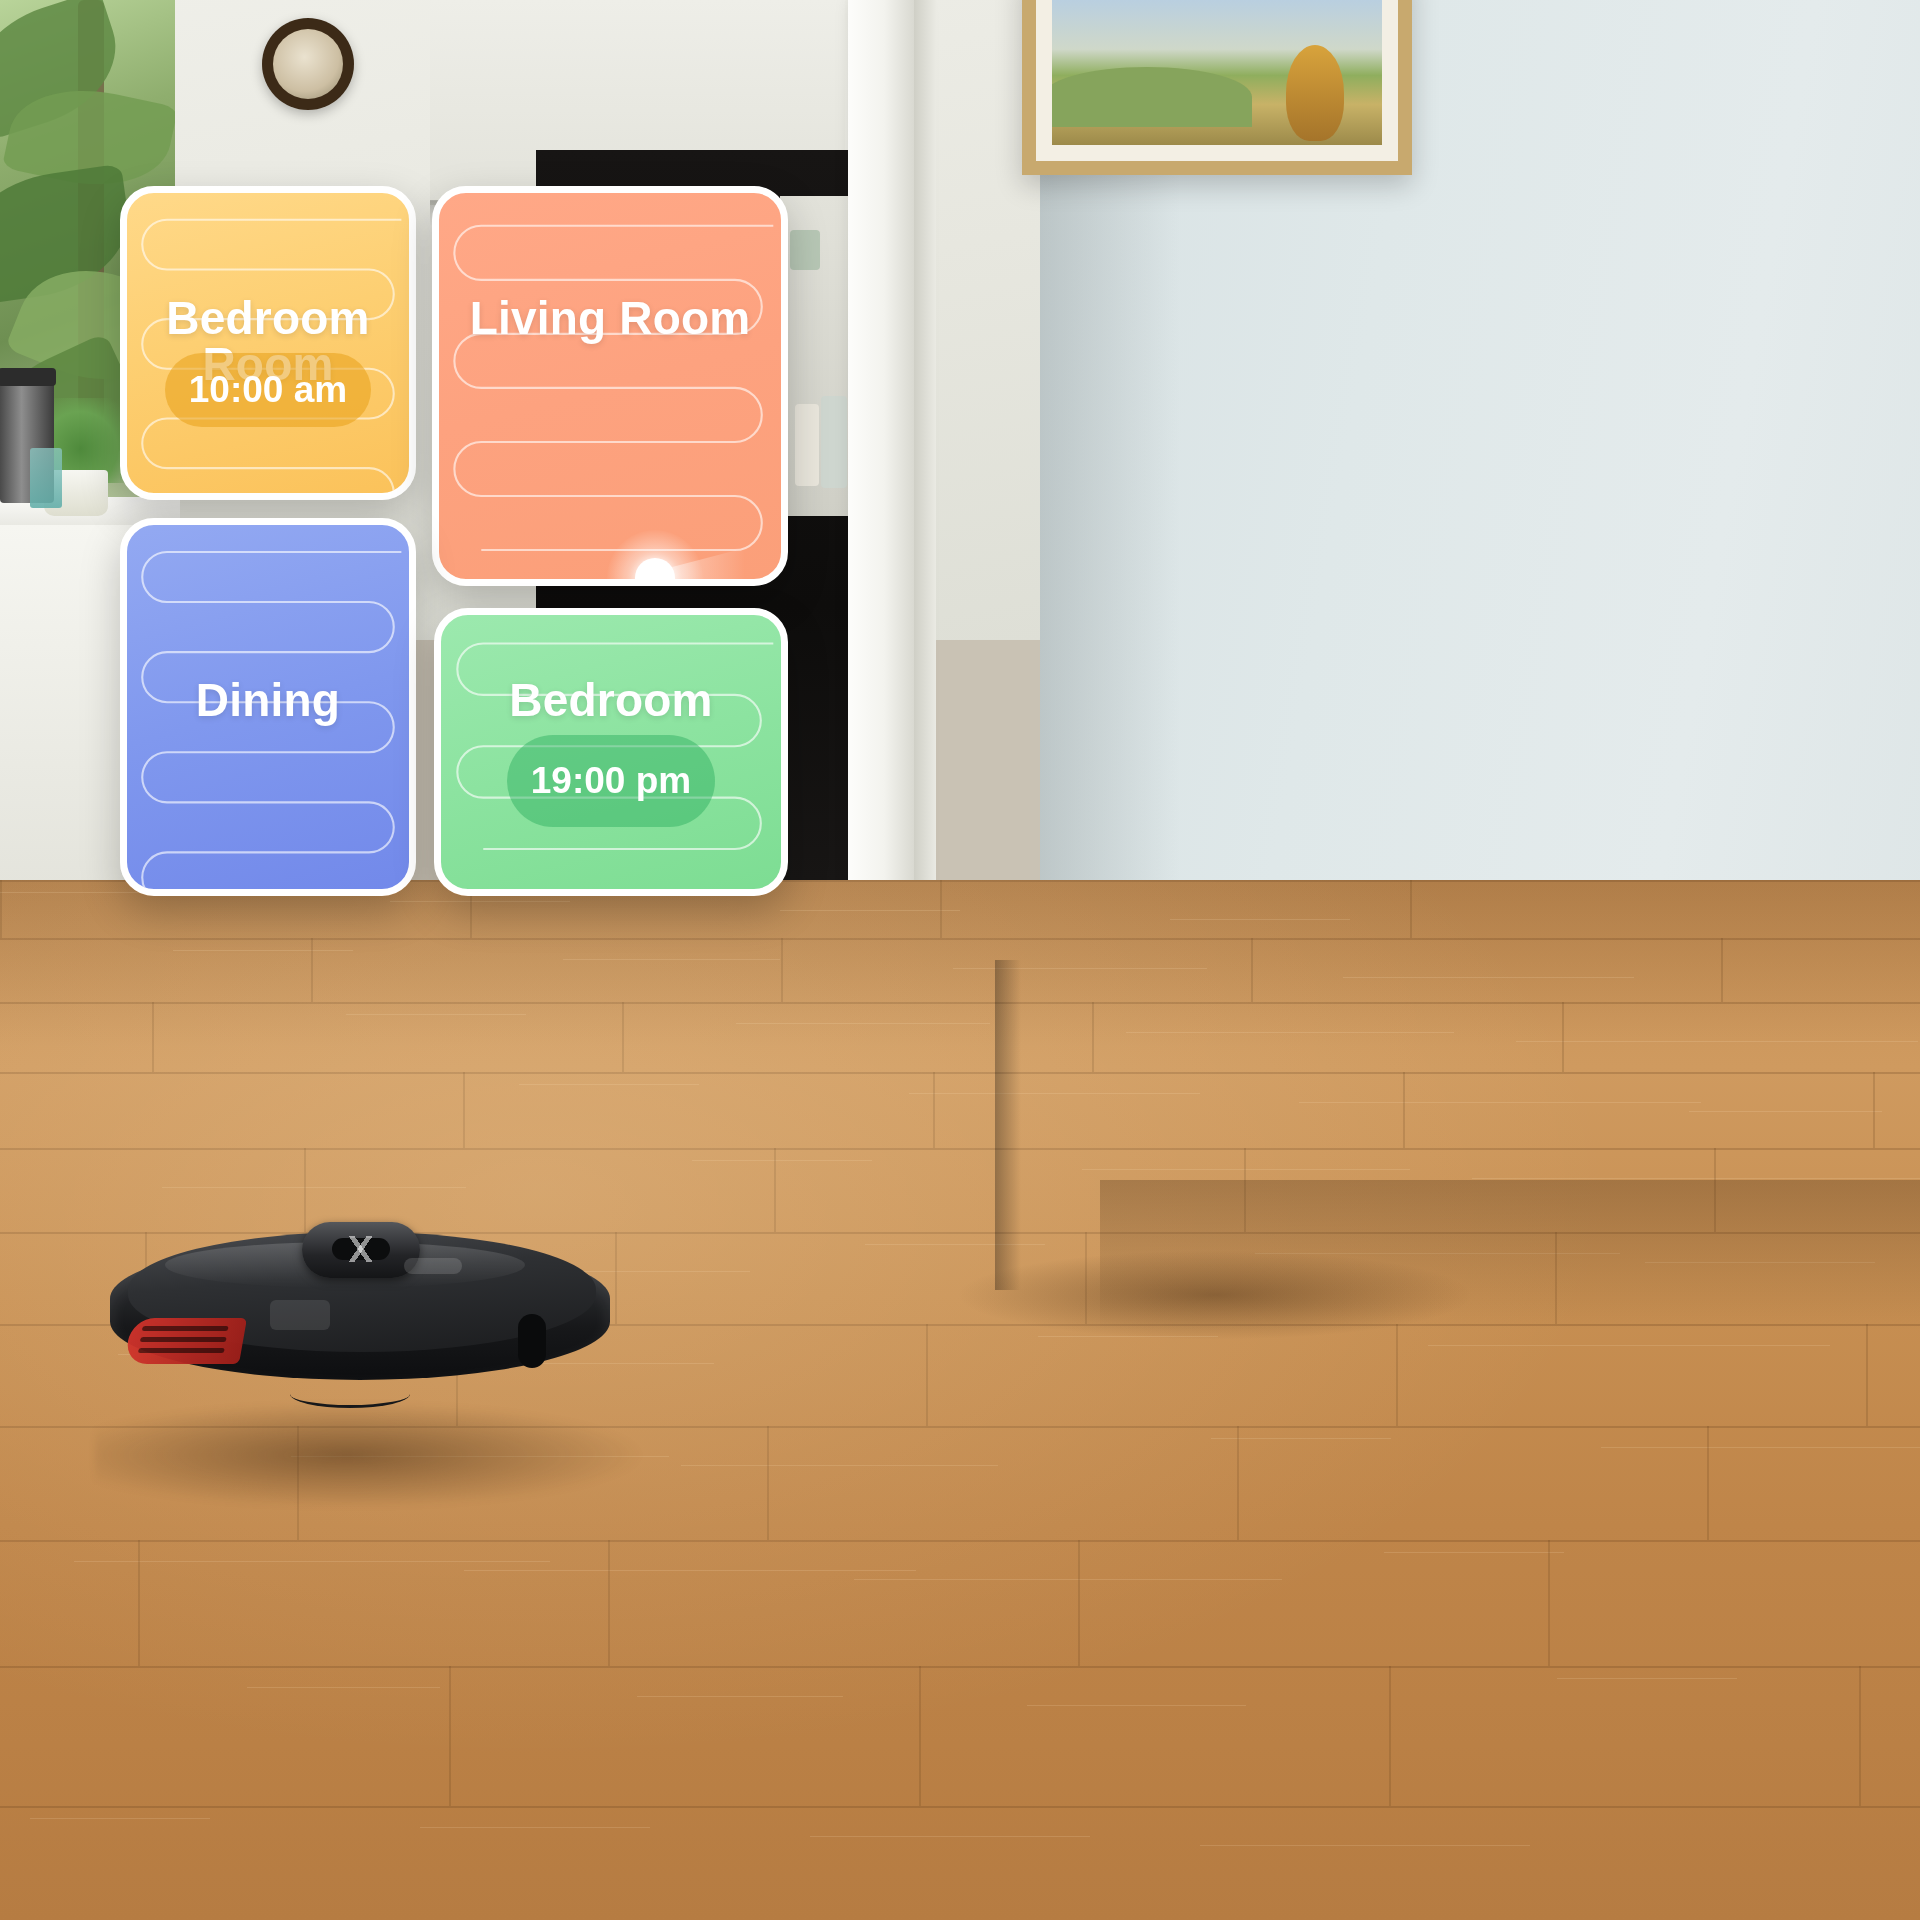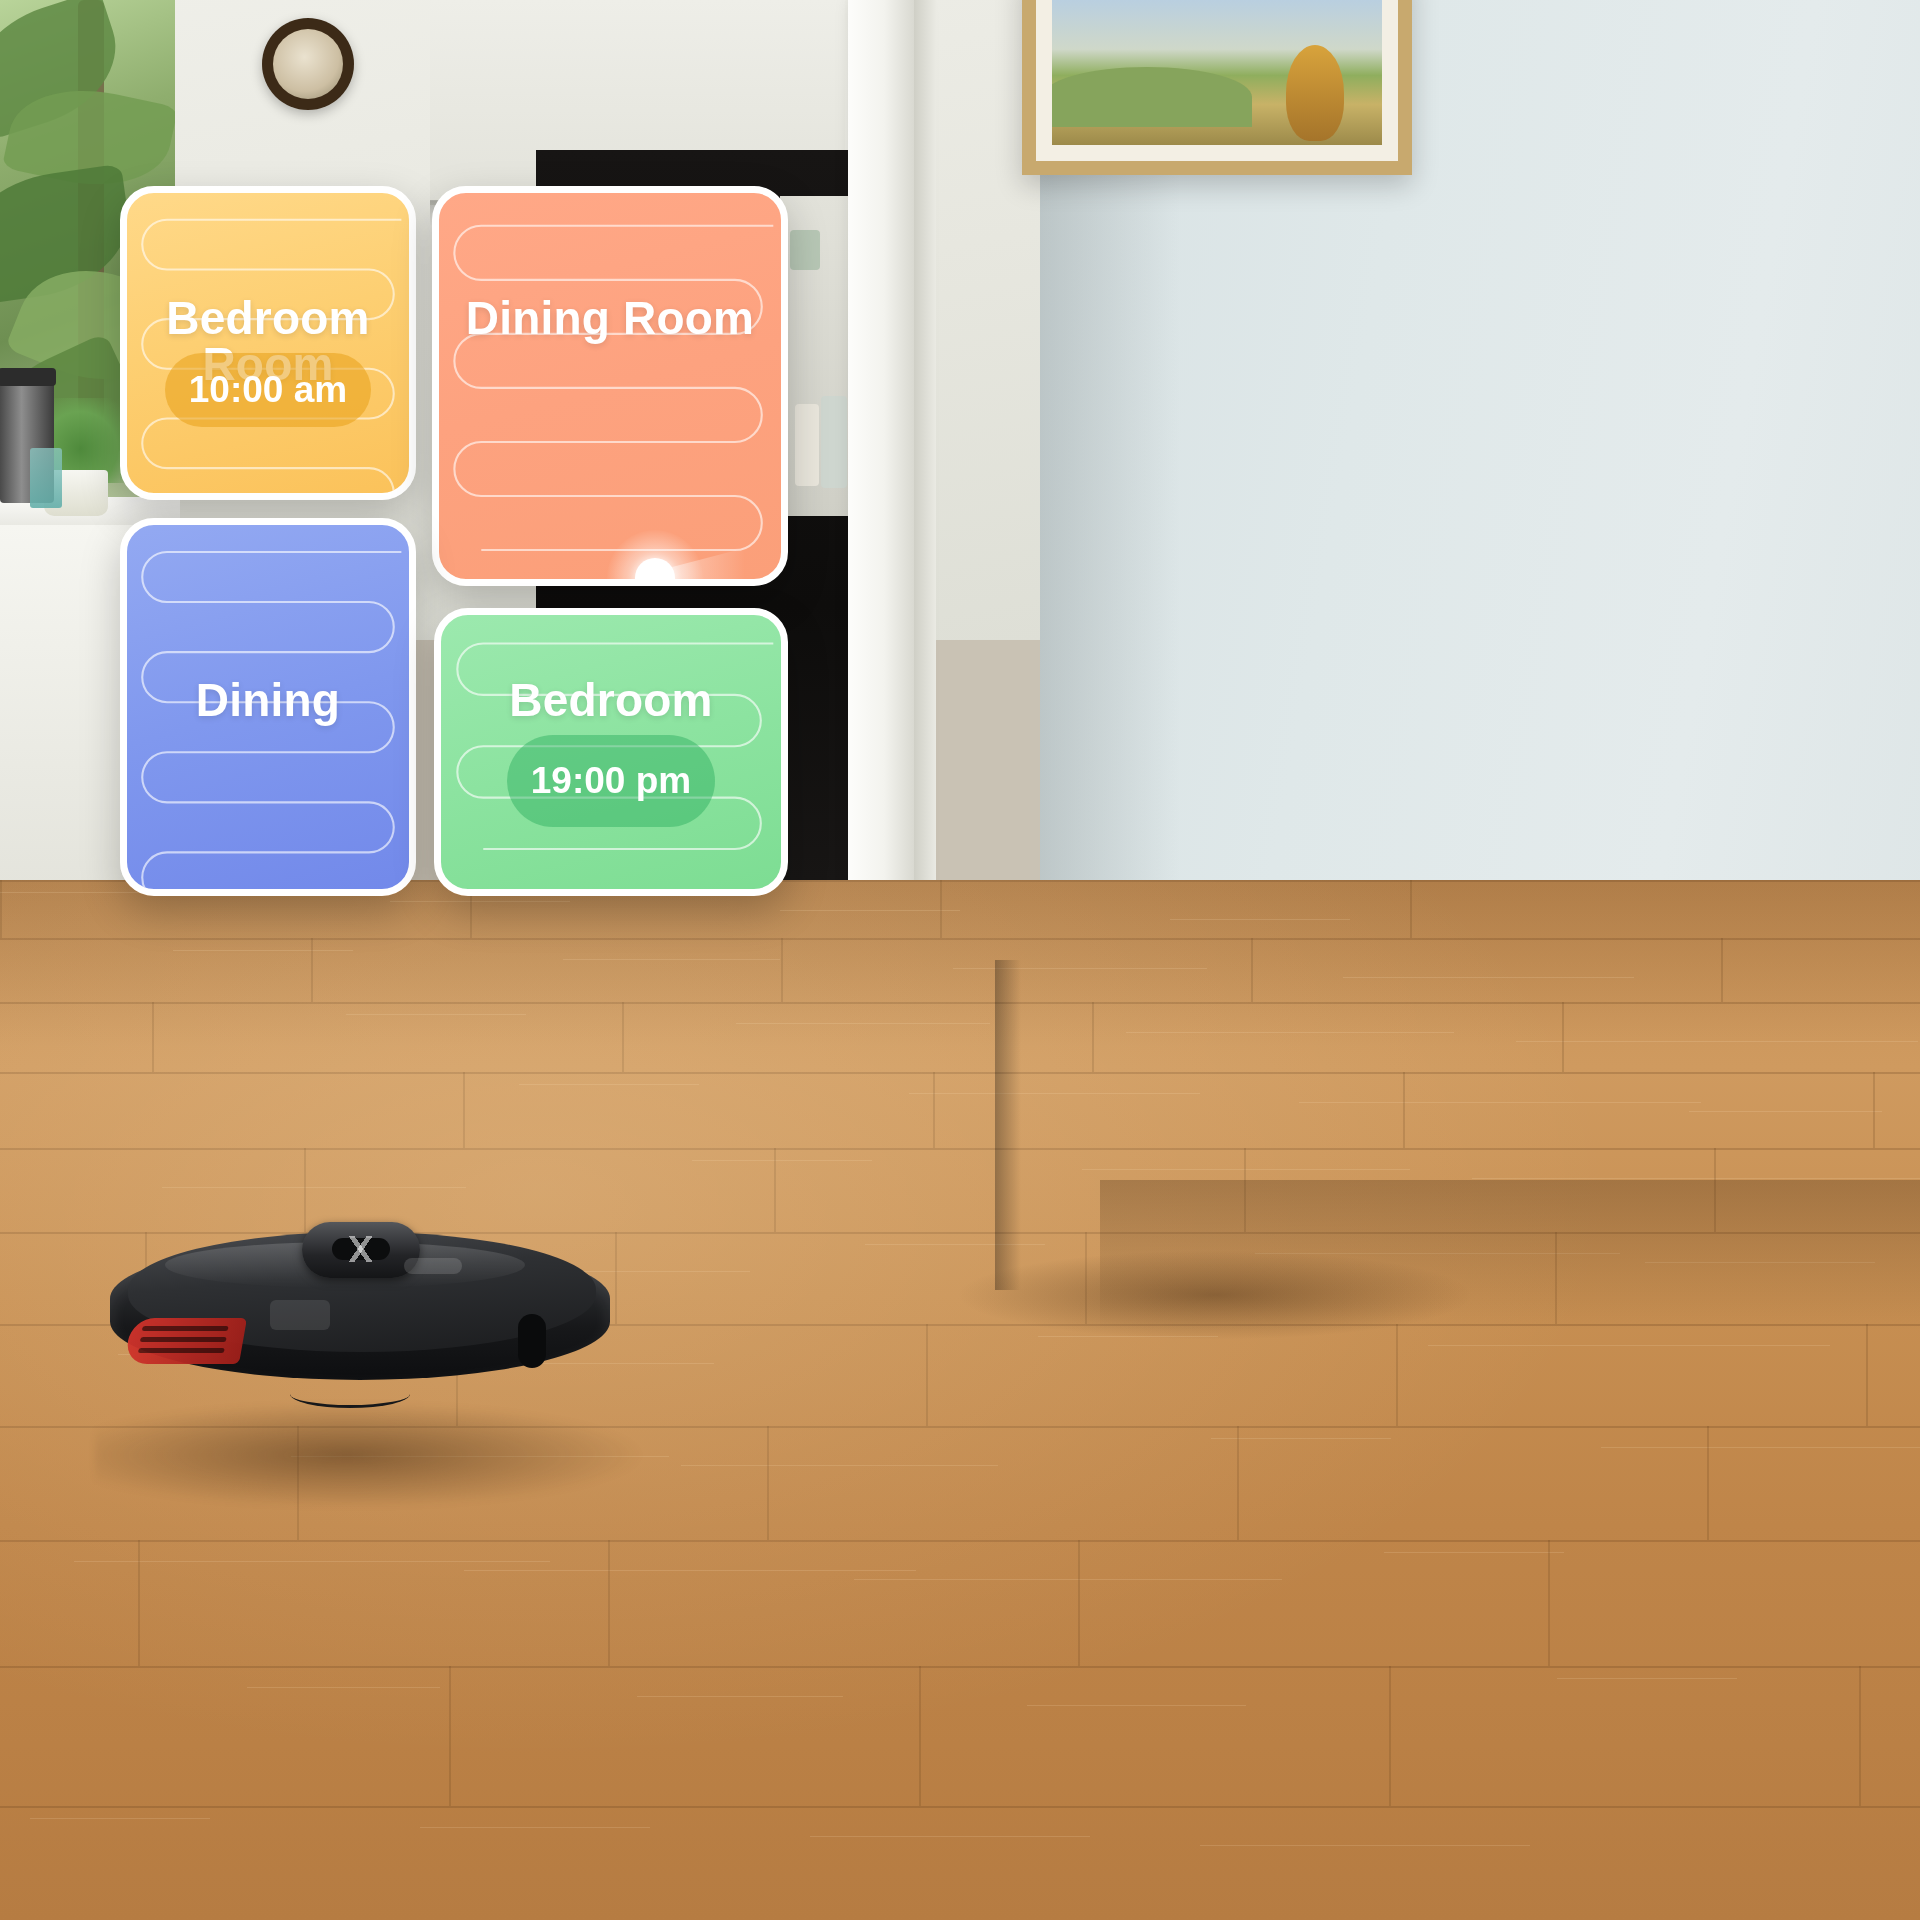--- a/index.html
+++ b/index.html
@@ -594,21 +594,21 @@
     <div class="room-name">Bedroom Room</div>
     <div class="time-pill">10:00 am</div>
   </div>
 
   <div class="room-card" id="card-living">
     <div class="paths">
       <svg viewBox="0 0 356 400" preserveAspectRatio="none" aria-hidden="true">
         <path d="M348 34 H44 a28 28 0 0 0 0 56 H308 a28 28 0 0 1 0 56 H44 a28 28 0 0 0 0 56 H308 a28 28 0 0 1 0 56 H44 a28 28 0 0 0 0 56 H308 a28 28 0 0 1 0 56 H44" fill="none" stroke="rgba(255,255,255,.60)" stroke-width="2.2"></path>
       </svg>
     </div>
-    <div class="room-name">Dining Room</div>
+    <div class="room-name">Living Room</div>
     <div class="robot-marker">
       <div class="rm-beam"></div>
       <div class="rm-halo"></div>
       <div class="rm-dot"></div>
     </div>
   </div>
 
   <div class="room-card" id="card-bedroom">
     <div class="paths">
       <svg viewBox="0 0 296 378" preserveAspectRatio="none" aria-hidden="true">

